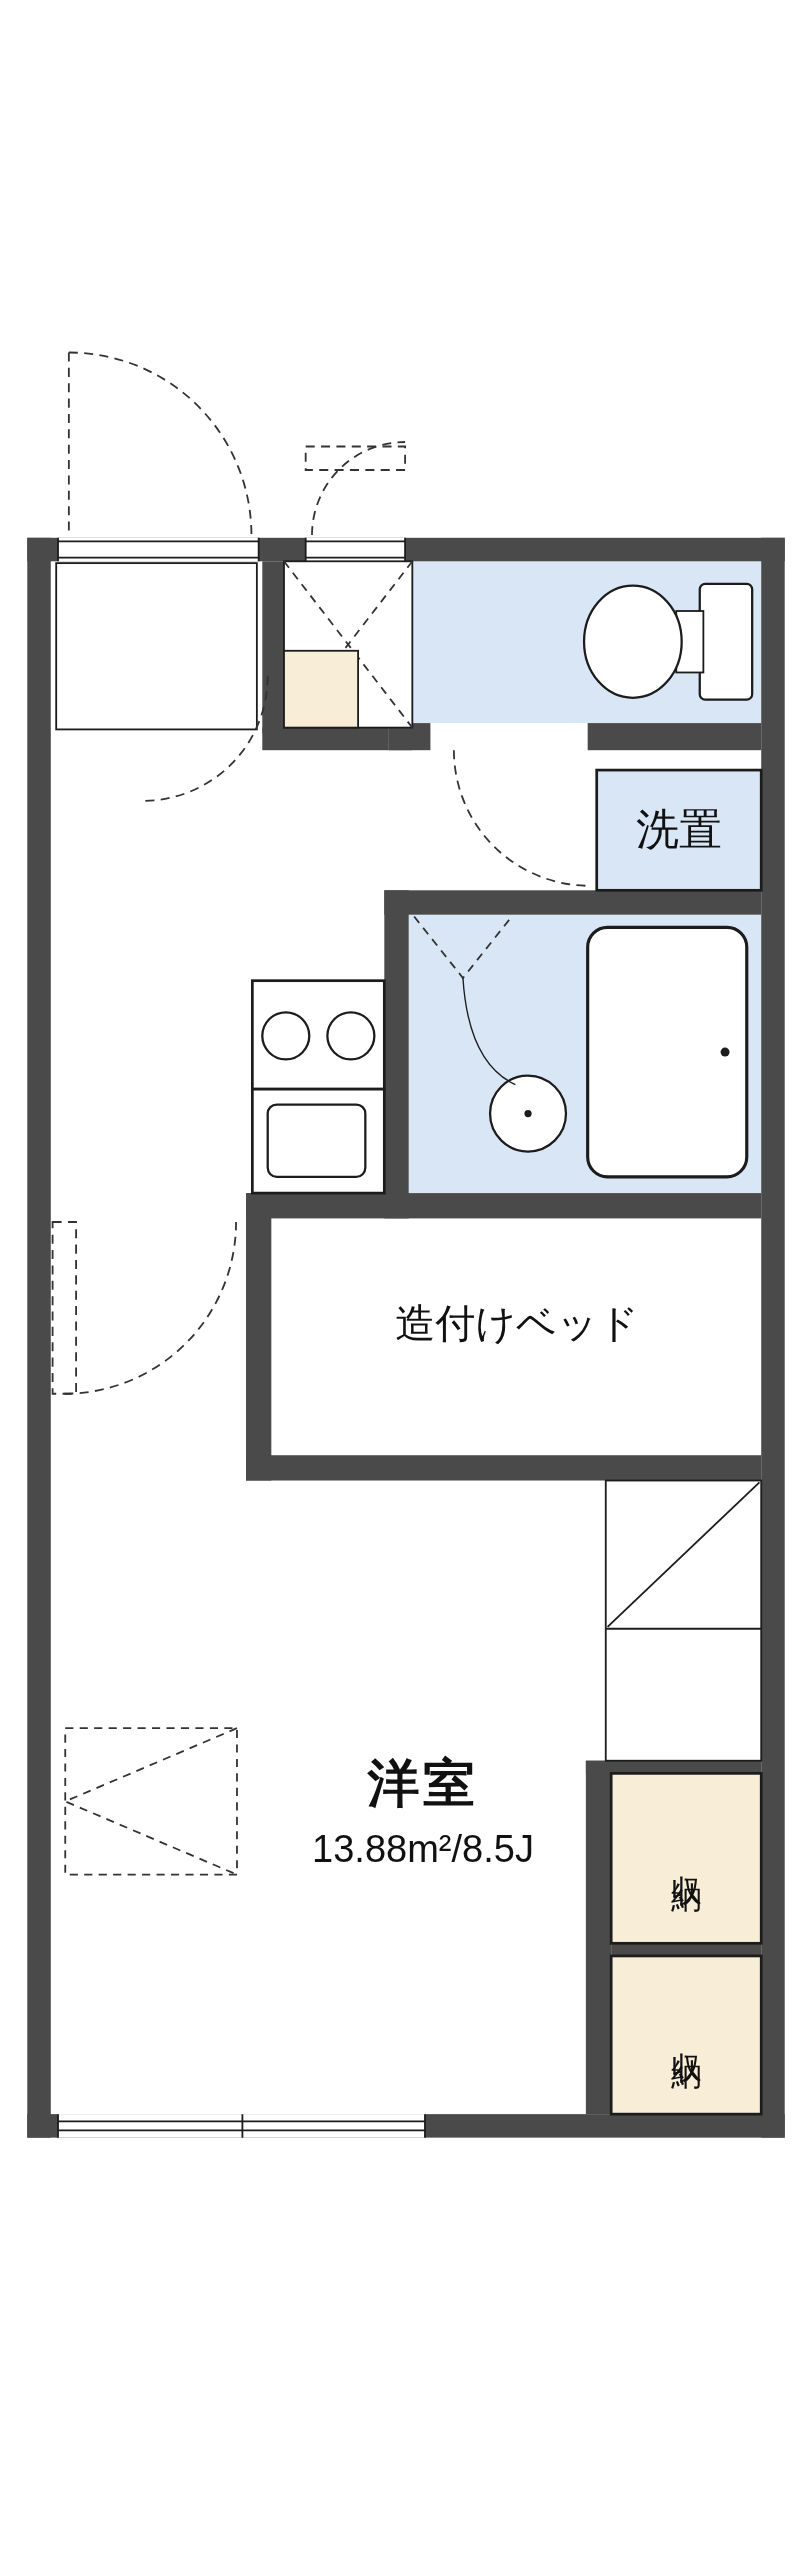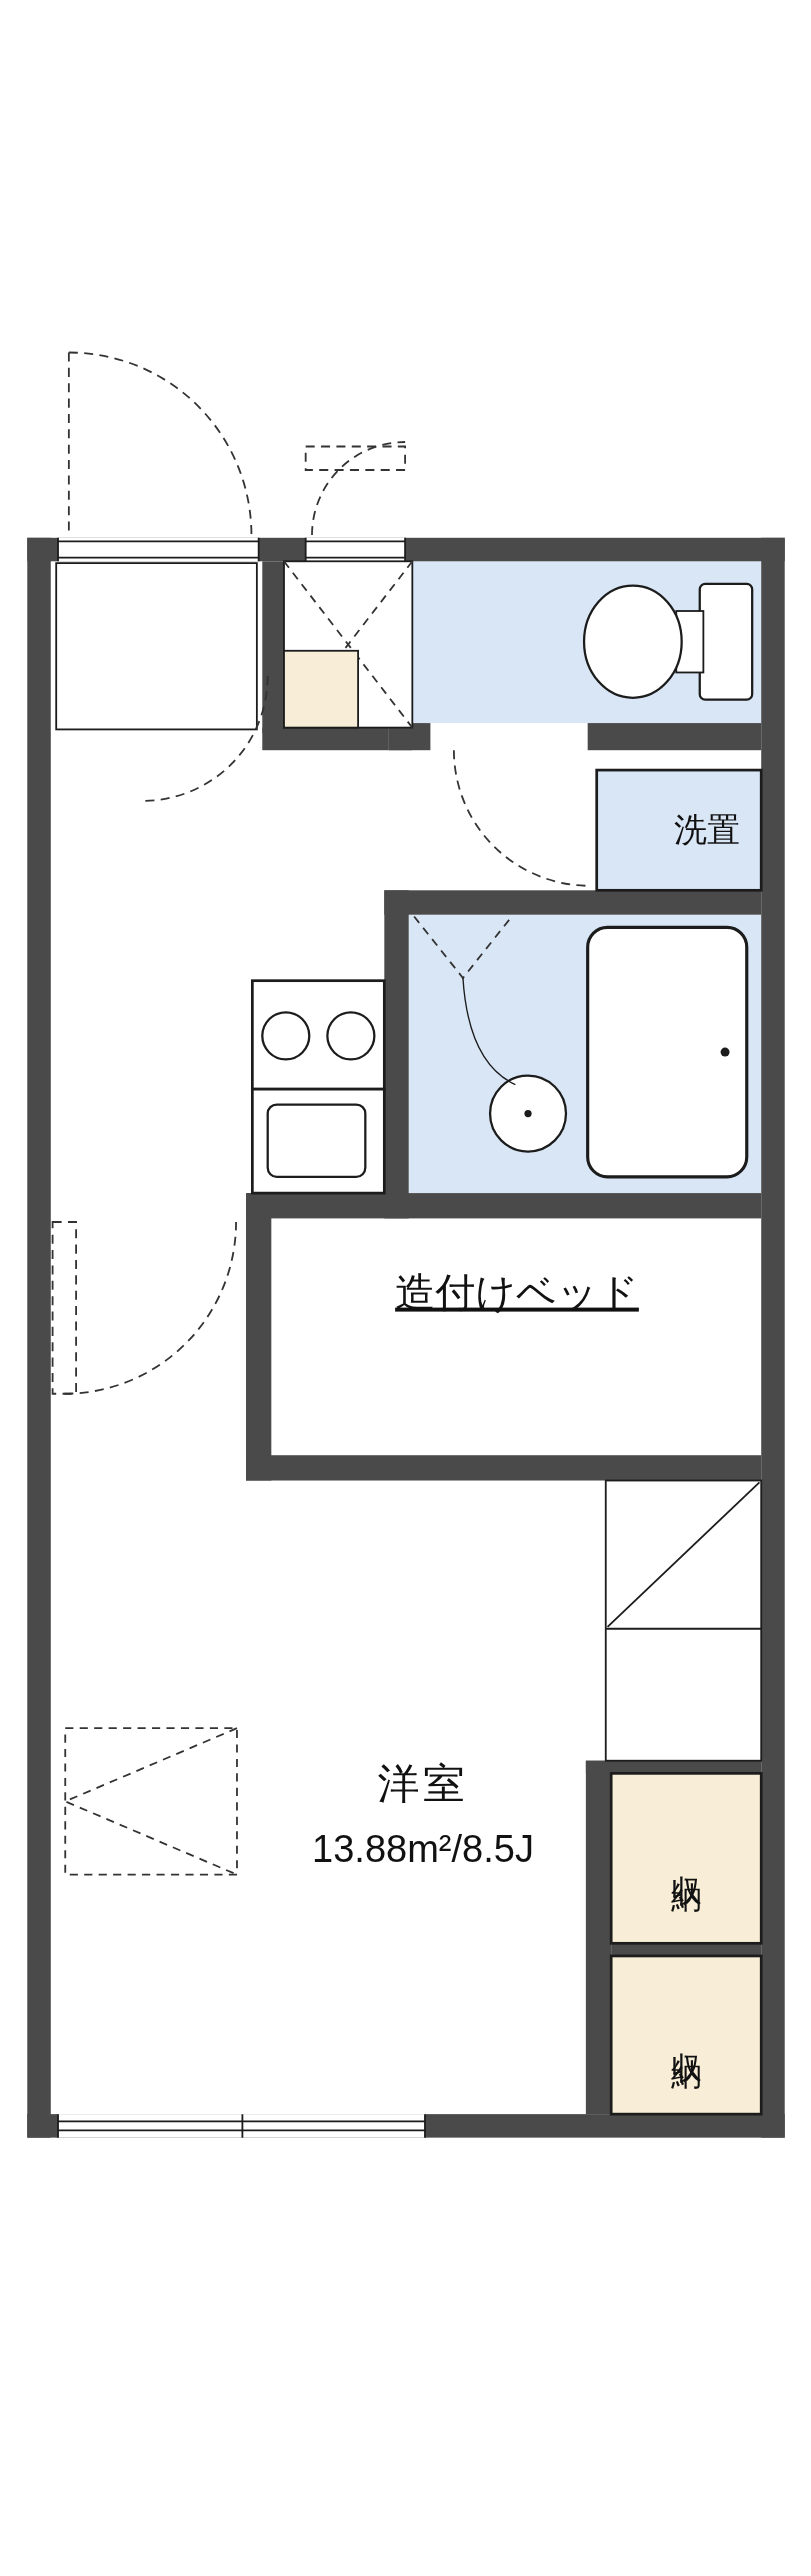--- a/index.html
+++ b/index.html
@@ -11,23 +11,23 @@
     overflow:hidden;
   }
   #plan-svg{position:absolute;left:0;top:0;}
   .lbl{
     position:absolute;
     color:#111;
     white-space:nowrap;
     transform:translate(-50%,-50%);
     text-align:center;
   }
-  .lbl-washer{font-size:33px;margin-left:28px;}
+  .lbl-washer{font-size:43px;}
   .lbl-bed{font-size:40px;line-height:1.32;}
-  .lbl-room-name{font-size:42px;letter-spacing:3.6px;}
+  .lbl-room-name{font-size:52px;letter-spacing:3.6px;font-weight:bold;}
   .lbl-room-size{font-size:38px;}
   .lbl-storage{
     font-size:31px;
     writing-mode:vertical-rl;
     text-orientation:upright;
     letter-spacing:7.2px;
   }
 </style>
 </head>
 <body>
@@ -128,21 +128,21 @@
       <path d="M345 592 A 103 103 0 0 1 448 489"></path>
       <path d="M296 748 A 138 138 0 0 1 158 886"></path>
       <path d="M502 830 A 150 150 0 0 0 652 980"></path>
       <rect x="58" y="1352" width="26" height="190"></rect>
       <path d="M71 1542 A 190 190 0 0 0 261 1352"></path>
     </g>
   </svg>
 
   <div class="lbl lbl-washer" style="left:679px;top:830px;">洗置</div>
 
-  <div class="lbl lbl-bed" style="left:517px;top:1292px;text-decoration:underline;">
+  <div class="lbl lbl-bed" style="left:517px;top:1323px;">
     <div>造付けベッド</div>
   </div>
 
   <div class="lbl lbl-room-name" style="left:423px;top:1784px;">洋室</div>
 
   <div class="lbl lbl-room-size" style="left:423px;top:1849px;">13.88m²/8.5J</div>
 
   <div class="lbl lbl-storage" style="left:686px;top:1858px;">収納</div>
 
   <div class="lbl lbl-storage" style="left:686px;top:2035px;">収納</div>

